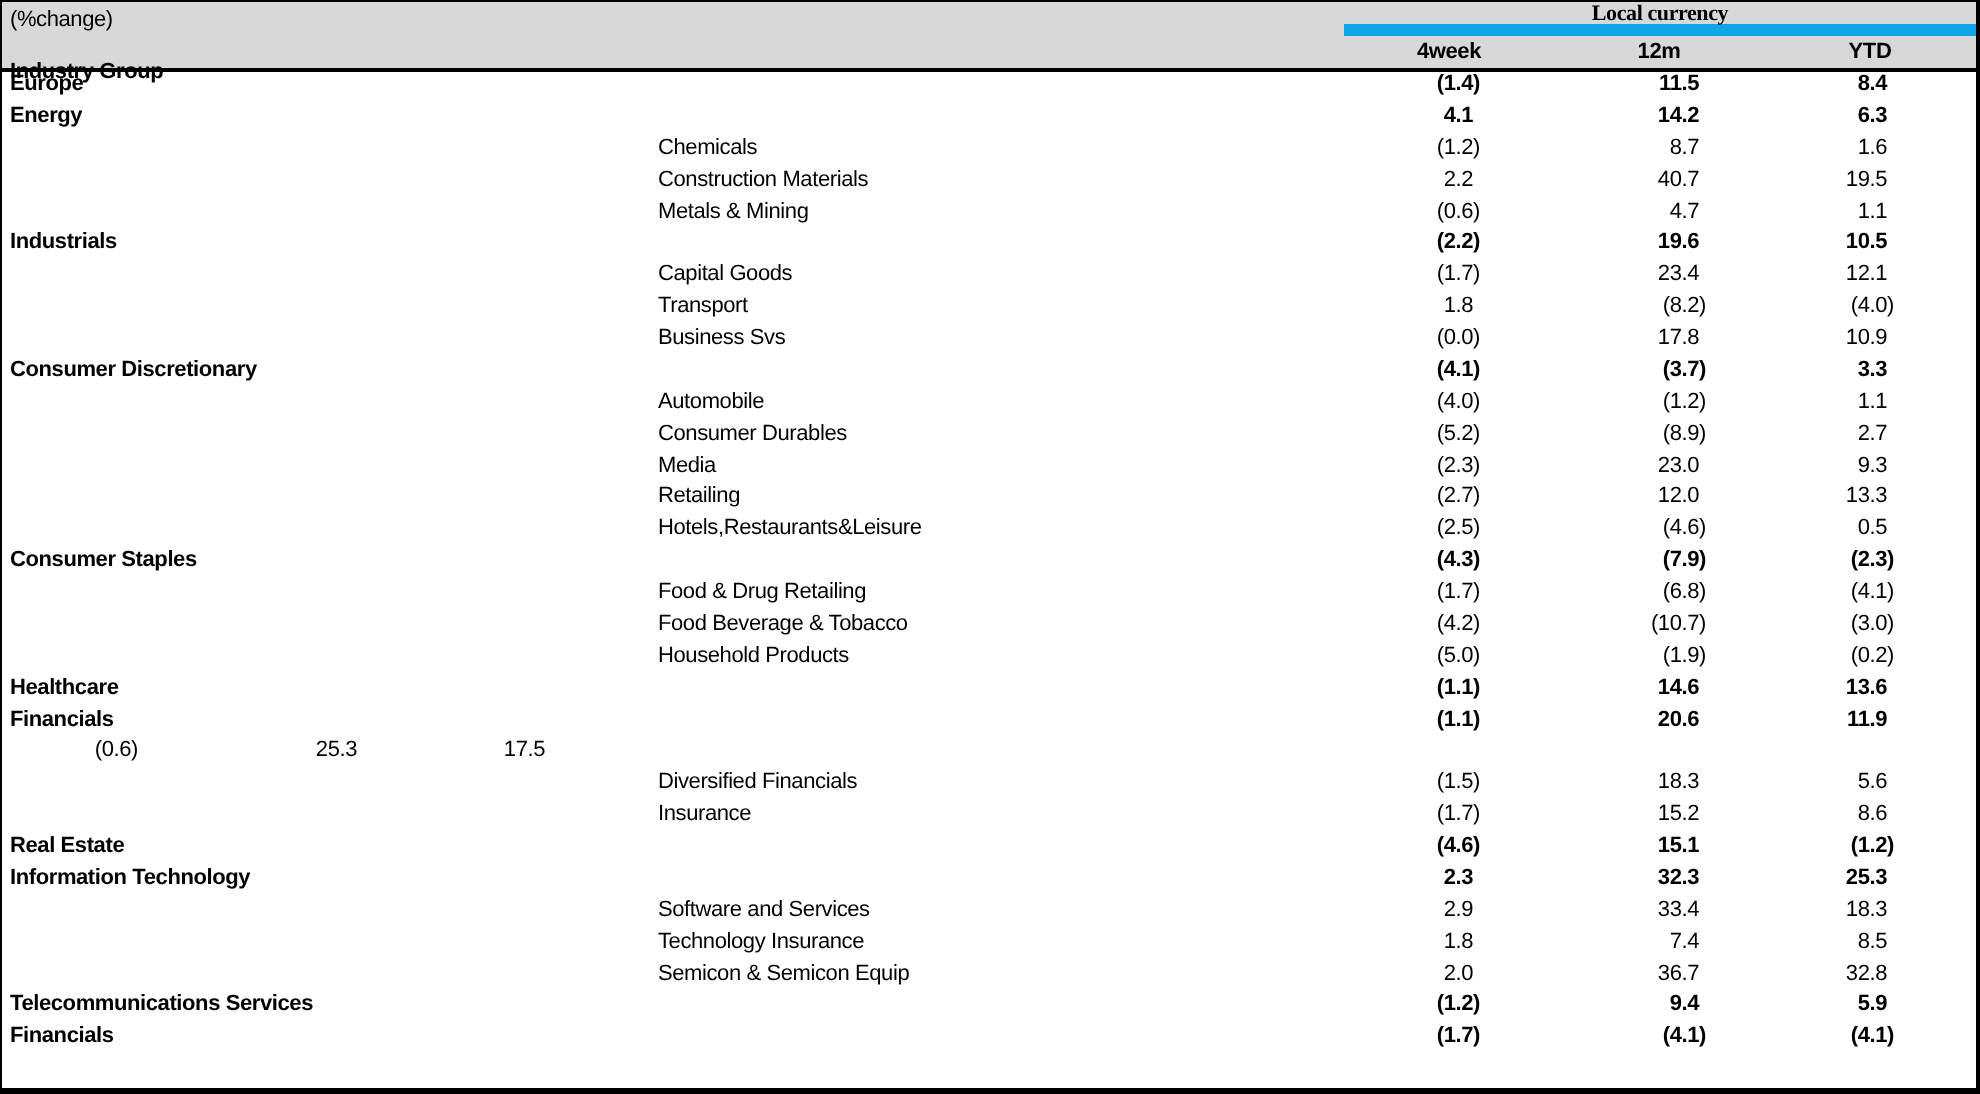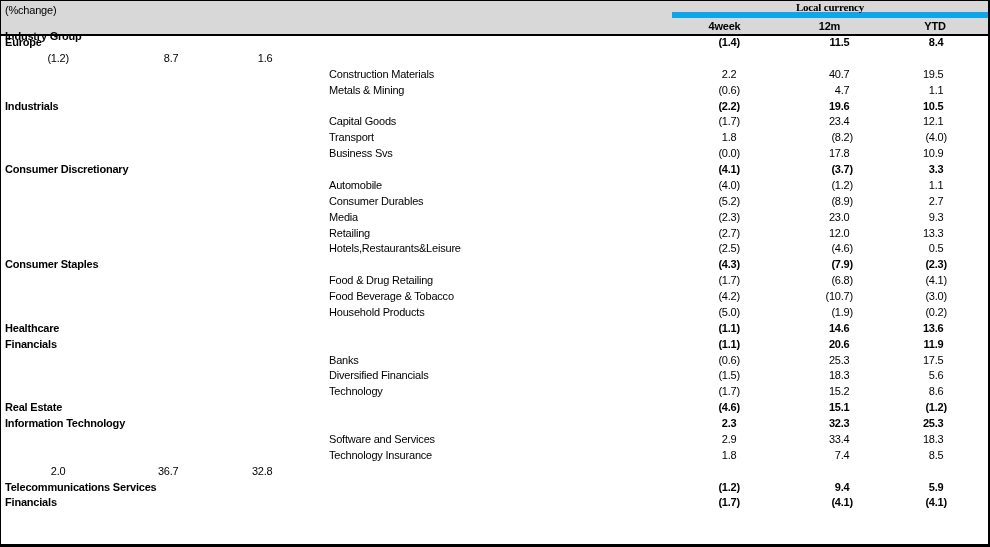--- a/index.html
+++ b/index.html
@@ -67,21 +67,28 @@
       <div class="hcol c2">YTD</div>
     </div>
   </div>
   <div class="tbody" id="tbody">
       <div class="row group">
         <div class="rlabel">Europe</div>
         <div class="cell c0">(1.4)</div>
         <div class="cell c1">11.5<span class="ph">)</span></div>
         <div class="cell c2">8.4<span class="ph">)</span></div>
       </div>
-      <div class="row sub">
+      <div class="row group">
+        <div class="rlabel">Energy</div>
+        <div class="cell c0">4.1<span class="ph">)</span></div>
+        <div class="cell c1">14.2<span class="ph">)</span></div>
+        <div class="cell c2">6.3<span class="ph">)</span></div>
+      </div>
+      <div class="row sub">
+        <div class="rlabel">Chemicals</div>
         <div class="cell c0">(1.2)</div>
         <div class="cell c1">8.7<span class="ph">)</span></div>
         <div class="cell c2">1.6<span class="ph">)</span></div>
       </div>
       <div class="row sub">
         <div class="rlabel">Construction Materials</div>
         <div class="cell c0">2.2<span class="ph">)</span></div>
         <div class="cell c1">40.7<span class="ph">)</span></div>
         <div class="cell c2">19.5<span class="ph">)</span></div>
       </div>
@@ -181,33 +188,32 @@
         <div class="cell c1">14.6<span class="ph">)</span></div>
         <div class="cell c2">13.6<span class="ph">)</span></div>
       </div>
       <div class="row group">
         <div class="rlabel">Financials</div>
         <div class="cell c0">(1.1)</div>
         <div class="cell c1">20.6<span class="ph">)</span></div>
         <div class="cell c2">11.9<span class="ph">)</span></div>
       </div>
       <div class="row sub">
-        <div class="rlabel">Banks</div>
         <div class="cell c0">(0.6)</div>
         <div class="cell c1">25.3<span class="ph">)</span></div>
         <div class="cell c2">17.5<span class="ph">)</span></div>
       </div>
       <div class="row sub">
         <div class="rlabel">Diversified Financials</div>
         <div class="cell c0">(1.5)</div>
         <div class="cell c1">18.3<span class="ph">)</span></div>
         <div class="cell c2">5.6<span class="ph">)</span></div>
       </div>
       <div class="row sub">
-        <div class="rlabel">Technology</div>
+        <div class="rlabel">Insurance</div>
         <div class="cell c0">(1.7)</div>
         <div class="cell c1">15.2<span class="ph">)</span></div>
         <div class="cell c2">8.6<span class="ph">)</span></div>
       </div>
       <div class="row group">
         <div class="rlabel">Real Estate</div>
         <div class="cell c0">(4.6)</div>
         <div class="cell c1">15.1<span class="ph">)</span></div>
         <div class="cell c2">(1.2)</div>
       </div>
@@ -223,20 +229,21 @@
         <div class="cell c1">33.4<span class="ph">)</span></div>
         <div class="cell c2">18.3<span class="ph">)</span></div>
       </div>
       <div class="row sub">
         <div class="rlabel">Technology Insurance</div>
         <div class="cell c0">1.8<span class="ph">)</span></div>
         <div class="cell c1">7.4<span class="ph">)</span></div>
         <div class="cell c2">8.5<span class="ph">)</span></div>
       </div>
       <div class="row sub">
+        <div class="rlabel">Semicon &amp; Semicon Equip</div>
         <div class="cell c0">2.0<span class="ph">)</span></div>
         <div class="cell c1">36.7<span class="ph">)</span></div>
         <div class="cell c2">32.8<span class="ph">)</span></div>
       </div>
       <div class="row group">
         <div class="rlabel">Telecommunications Services</div>
         <div class="cell c0">(1.2)</div>
         <div class="cell c1">9.4<span class="ph">)</span></div>
         <div class="cell c2">5.9<span class="ph">)</span></div>
       </div>

